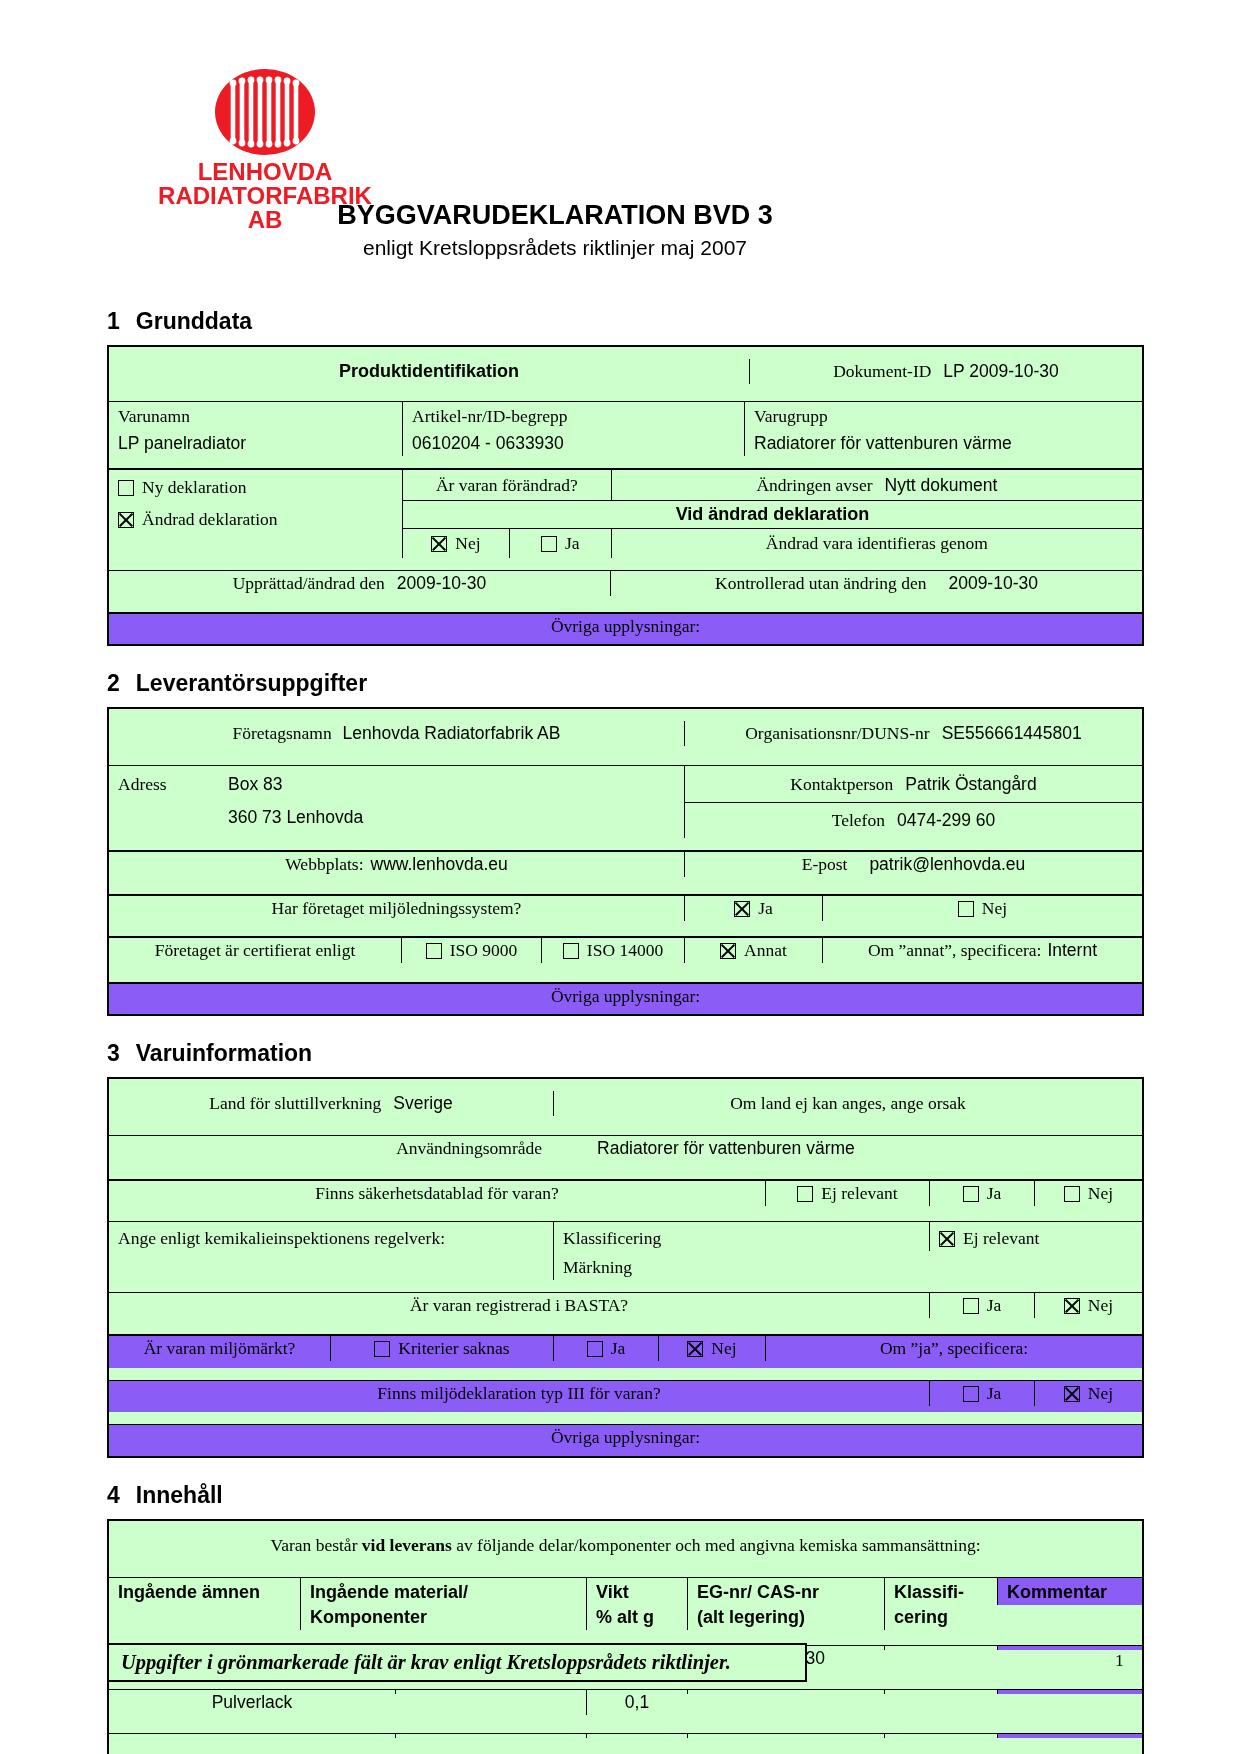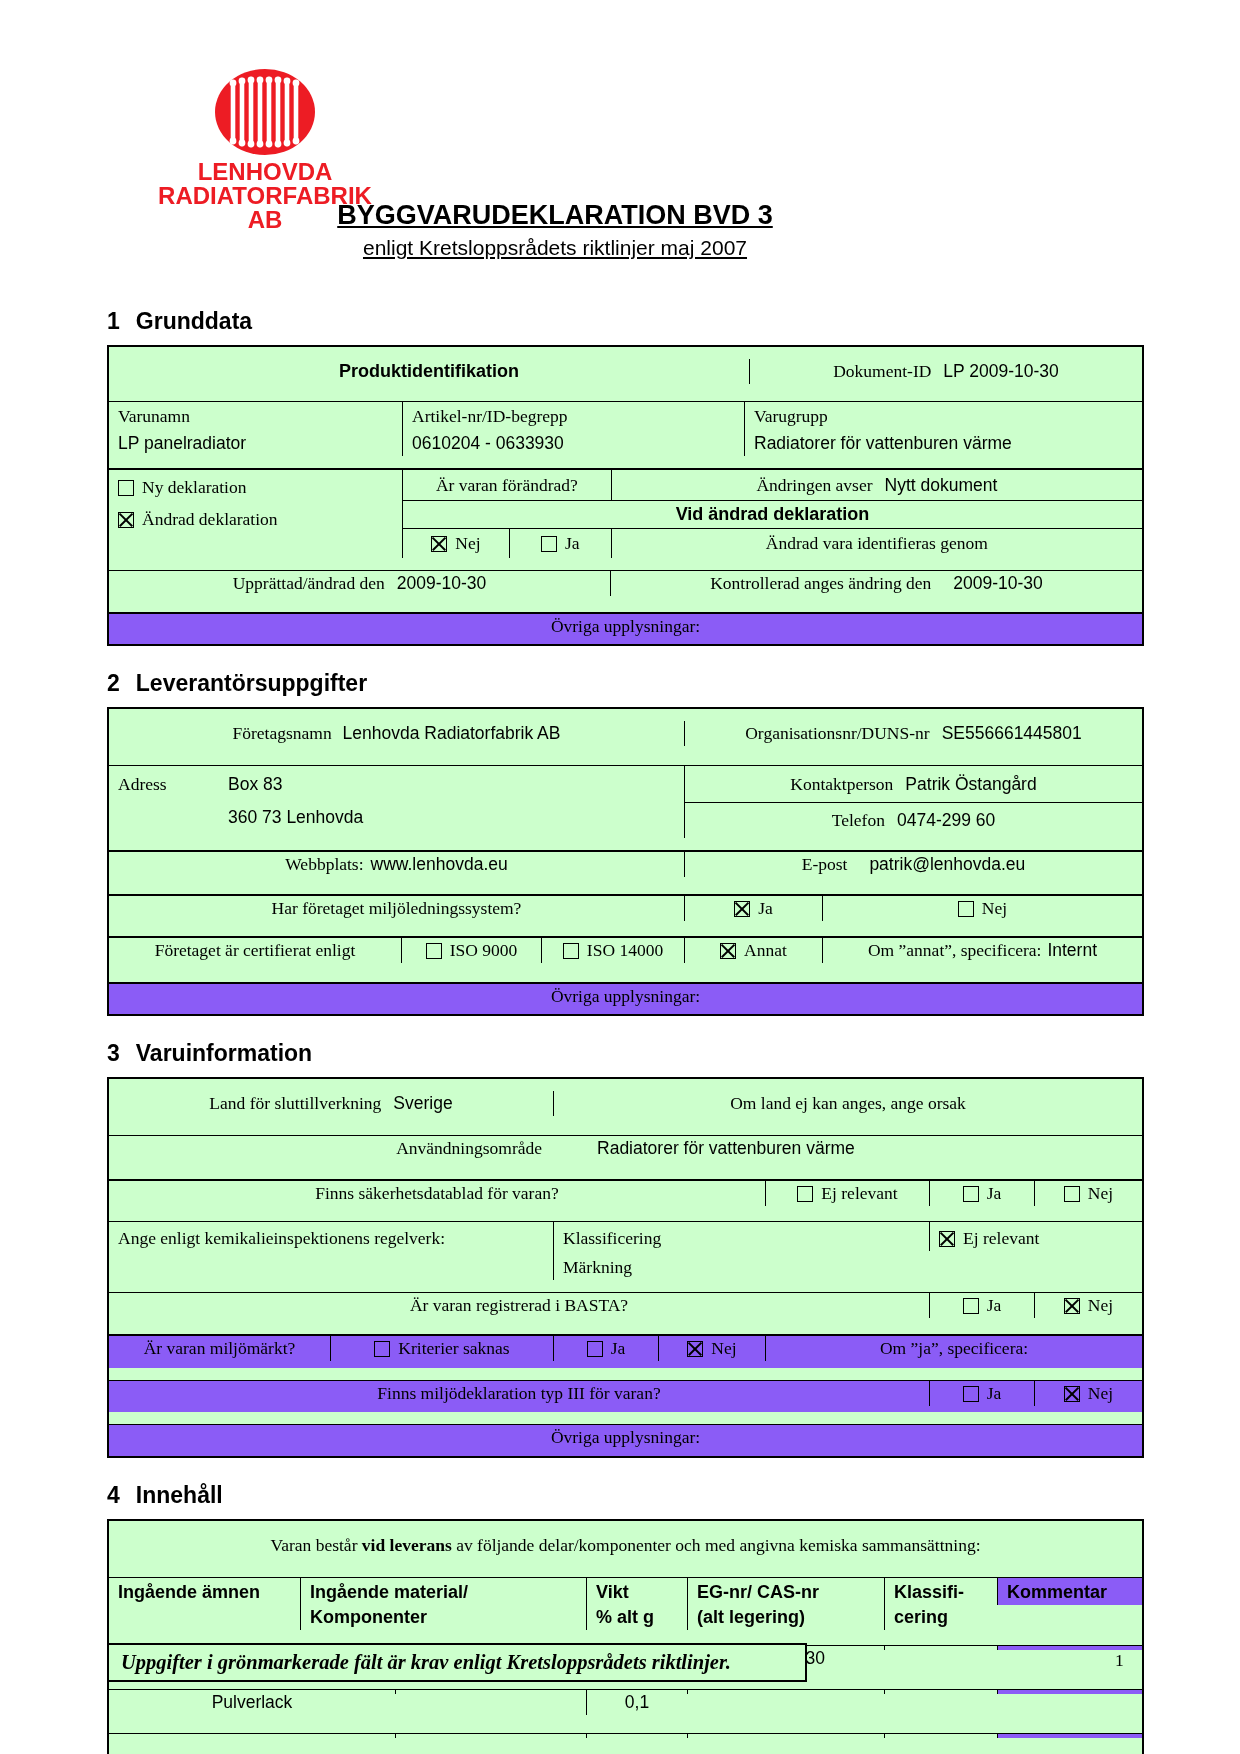--- a/index.html
+++ b/index.html
@@ -8,21 +8,21 @@
     position:relative; width:1240px; height:1754px; background:#fff;
     font-family:"Liberation Serif","DejaVu Serif",serif; color:#000; overflow:hidden;
   }
   .content { position:absolute; left:107px; top:8px; width:1033px; }
 
   
   .logo-wrap { position:absolute; left:150px; top:68px; width:230px; text-align:center; }
   .logo-svg { width:104px; height:92px; display:block; margin:0 auto; }
   .logo-text { color:var(--red); font-family:"Liberation Sans","DejaVu Sans",sans-serif;
                font-weight:bold; font-size:24px; line-height:24px; letter-spacing:0; }
-  .title-block { position:absolute; left:240px; top:200px; width:630px; text-align:center;text-decoration:underline; }
+  .title-block { position:absolute; left:240px; top:200px; width:630px; text-align:center; }
   .doc-title { font-family:"Liberation Sans","DejaVu Sans",sans-serif; font-weight:bold; font-size:27px; }
   .doc-subtitle { font-family:"Liberation Sans","DejaVu Sans",sans-serif; font-size:21px; margin-top:5px; }
   .header-spacer { height:300px; }
 
   
   h2.sec { font-family:"Liberation Sans","DejaVu Sans",sans-serif; font-size:23px; font-weight:bold;
            margin:24px 0 10px 0; }
   h2.sec .num { margin-right:16px; }
   h2.first { margin-top:0; }
 
@@ -188,21 +188,21 @@
           </div>
         </div>
       </div>
 
       <div class="tr h30">
         <div class="td inline" style="width:501px">
           <span class="lab">Upprättad/ändrad den</span>
           <span class="val gap">2009-10-30</span>
         </div>
         <div class="td inline" style="width:532px">
-          <span class="lab">Kontrollerad anges ändring den</span>
+          <span class="lab">Kontrollerad utan ändring den</span>
           <span class="val gap2">2009-10-30</span>
         </div>
       </div>
 
       <div class="tr h32 heavy white">
         <div class="td inline" style="width:1033px">
           <span class="lab">Övriga upplysningar:</span>
         </div>
       </div>
     </div>

